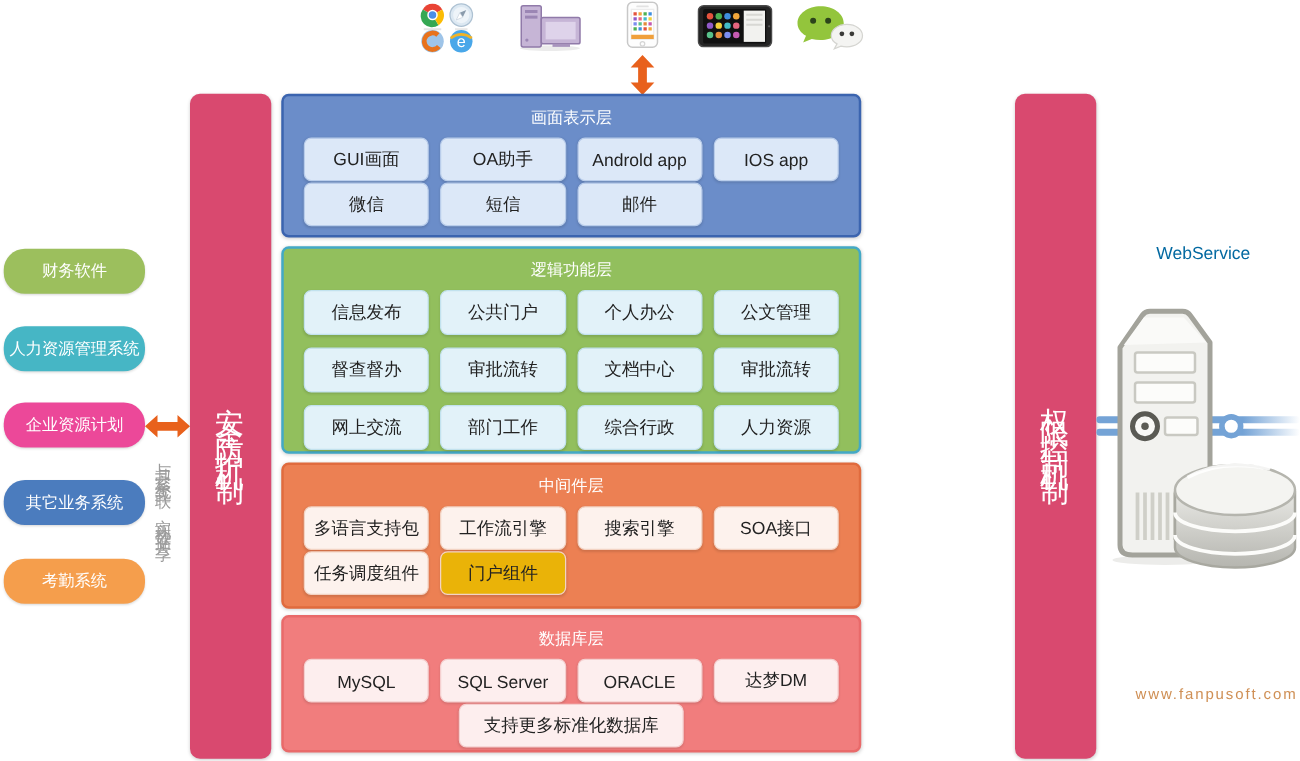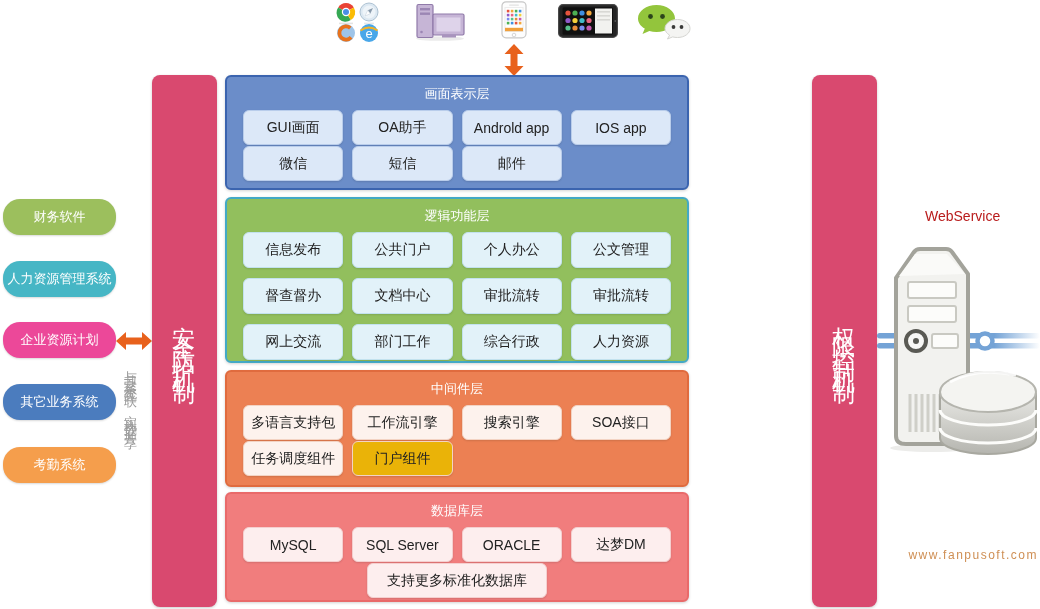--- a/index.html
+++ b/index.html
@@ -27,21 +27,21 @@
   .row{display:grid;grid-template-columns:repeat(4,1fr);gap:7px 9px;}
   .row.center{display:flex;justify-content:center;}
   .chip{height:33px;border-radius:6px;border:1px solid;display:flex;align-items:center;
         justify-content:center;font-size:14px;color:#222;white-space:nowrap;
         box-shadow:0 1px 2px rgba(0,0,0,.12);}
   .layer--logic .chip{height:34px;}
   .row.center .chip{width:178px;}
 
   .note-vertical{position:absolute;left:121px;top:360px;height:248px;color:#9b9b9b;
                  writing-mode:vertical-rl;font-size:13px;letter-spacing:4px;}
-  .webservice{position:absolute;left:925px;top:208px;color:#b91c1c;font-size:14px;}
+  .webservice{position:absolute;left:925px;top:194px;color:#0369a1;font-size:14px;}
 
   .logo{position:absolute;left:888px;top:547px;width:150px;text-align:right;}
   .logo-row{display:flex;align-items:center;justify-content:flex-end;gap:4px;}
   .logo-brand{font-size:24px;font-weight:bold;color:#c9a184;letter-spacing:1px;}
   .logo-url{font-size:12px;color:#cf8f54;letter-spacing:1.5px;margin-top:1px;}
 </style>
 </head>
 <body>
 
 <div class="stage">
@@ -193,22 +193,22 @@
     <div class="layer-title">逻辑功能层</div>
     <div class="rows">
         <div class="row">
           <div class="chip" style="background: rgb(226, 242, 249); border-color: rgb(194, 226, 238);">信息发布</div>
           <div class="chip" style="background: rgb(226, 242, 249); border-color: rgb(194, 226, 238);">公共门户</div>
           <div class="chip" style="background: rgb(226, 242, 249); border-color: rgb(194, 226, 238);">个人办公</div>
           <div class="chip" style="background: rgb(226, 242, 249); border-color: rgb(194, 226, 238);">公文管理</div>
         </div>
         <div class="row">
           <div class="chip" style="background: rgb(226, 242, 249); border-color: rgb(194, 226, 238);">督查督办</div>
+          <div class="chip" style="background: rgb(226, 242, 249); border-color: rgb(194, 226, 238);">审批流转</div>
           <div class="chip" style="background: rgb(226, 242, 249); border-color: rgb(194, 226, 238);">文档中心</div>
-          <div class="chip" style="background: rgb(226, 242, 249); border-color: rgb(194, 226, 238);">审批流转</div>
           <div class="chip" style="background: rgb(226, 242, 249); border-color: rgb(194, 226, 238);">审批流转</div>
         </div>
         <div class="row">
           <div class="chip" style="background: rgb(226, 242, 249); border-color: rgb(194, 226, 238);">网上交流</div>
           <div class="chip" style="background: rgb(226, 242, 249); border-color: rgb(194, 226, 238);">部门工作</div>
           <div class="chip" style="background: rgb(226, 242, 249); border-color: rgb(194, 226, 238);">综合行政</div>
           <div class="chip" style="background: rgb(226, 242, 249); border-color: rgb(194, 226, 238);">人力资源</div>
         </div>
       </div>
   </div>

